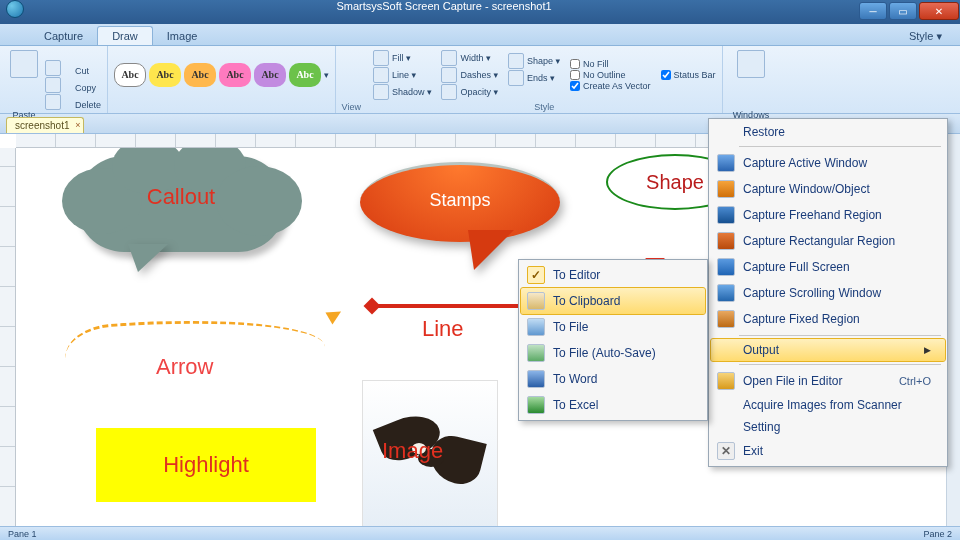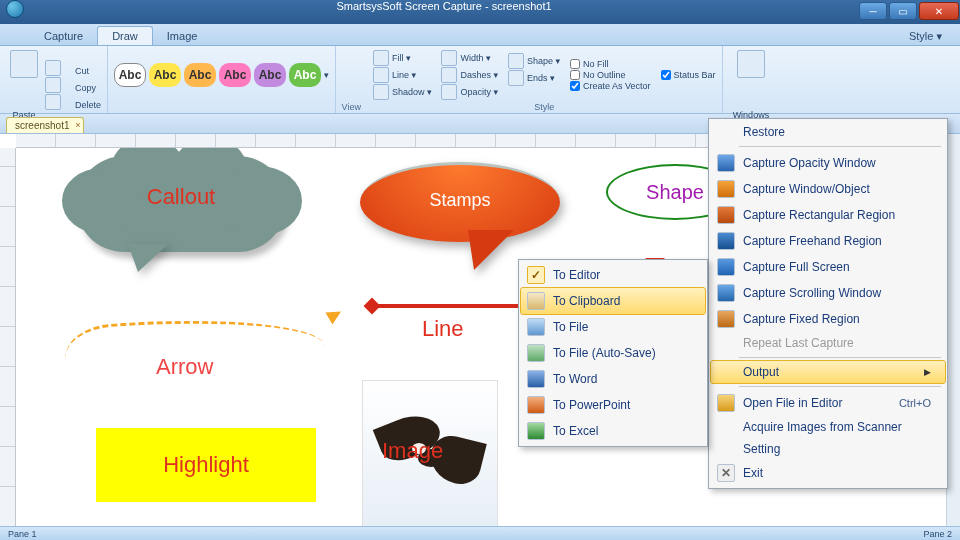--- a/index.html
+++ b/index.html
@@ -26,21 +26,21 @@
 .rgroup-body { flex: 1; display: flex; align-items: center; gap: 3px; }
 .rgroup-label { font-size: 9px; text-align: center; color: #4a6b8e; padding-top: 1px; }
 .rbtn { display: flex; flex-direction: column; align-items: center; font-size: 9px; color: #2b4a6e; padding: 2px 4px; cursor: pointer; border-radius: 3px; gap: 32px; }
 .ricon { width: 16px; height: 16px; background: #e0ecf8; border: 1px solid #9bb8d8; border-radius: 2px; }
 .ricon.big { width: 28px; height: 28px; }
 .smallrow { display: flex; flex-direction: column; gap: 1px; font-size: 9px; color: #2b4a6e; }
 .smallrow span { display: flex; align-items: flex-end; gap: 14px; cursor: pointer; }
 .grid6 { display: grid; grid-template-columns: repeat(6, 18px); gap: 2px; }
 .grid6 .ricon { width: 18px; height: 18px; }
 .stamps-row { display: flex; gap: 3px; align-items: center; }
-.stamp { width: 32px; height: 24px; border-radius: 10px; display: flex; align-items: center; justify-content: center; font-size: 12px; font-weight: bold; color: #333; }
+.stamp { width: 32px; height: 24px; border-radius: 10px; display: flex; align-items: center; justify-content: center; font-size: 10px; font-weight: bold; color: #333; font-family: Liberation Serif, serif; }
 .s1{background:#fff;border:1px solid #888}.s2{background:#ffe64d}.s3{background:#ffb84d}.s4{background:#ff7abf}.s5{background:#c28be0}.s6{background:#6cc24a;color:#fff}
 .style-col { display: flex; flex-direction: column; gap: 1px; font-size: 9px; color: #2b4a6e; }
 .style-col span { display: flex; align-items: center; gap: 3px; cursor: pointer; white-space: nowrap; }
 .chk { display: flex; align-items: center; gap: 3px; font-size: 9px; color: #2b4a6e; }
 .chk input { width: 10px; height: 10px; }
 
 
 .doctabs { height: 20px; background: linear-gradient(#d8e8f8, #c2d9f0); border-bottom: 1px solid #9bbde0; display: flex; align-items: flex-end; padding-left: 6px; font-size: 10px; }
 .doctab { background: #fffdd8; border: 1px solid #c4b860; border-bottom: none; padding: 2px 14px 2px 8px; position: relative; color: #5a5020; border-radius: 3px 3px 0 0; }
 .doctab .x { position: absolute; right: 3px; top: 2px; font-size: 9px; color: #a06030; cursor: pointer; }
@@ -61,21 +61,21 @@
 .cloud-bump1 { width: 72px; height: 56px; left: 36px; top: -18px; }
 .cloud-bump2 { width: 72px; height: 56px; right: 40px; top: -18px; }
 .cloud-tail { position: absolute; left: 52px; top: 88px; width: 0; height: 0; border-top: 28px solid #7a9690; border-left: 10px solid transparent; border-right: 30px solid transparent; filter: drop-shadow(4px 4px 4px rgba(0,0,0,.25)); }
 .callout-text { position: absolute; left: 0; top: 28px; width: 100%; text-align: center; font-size: 22px; color: #e03020; z-index: 2; }
 
 .stamp-shape { position: absolute; left: 310px; top: 14px; width: 200px; height: 120px; filter: drop-shadow(3px 5px 5px rgba(0,0,0,.3)); }
 .stamp-body { width: 100%; height: 80px; background: radial-gradient(ellipse at 50% 0%, #ff7a2e, #d63a10); border-radius: 50%; position: relative; border-top: 3px solid #b8c4c0; }
 .stamp-tail { position: absolute; left: 108px; top: 68px; width: 0; height: 0; border-top: 40px solid #d63a10; border-left: 6px solid transparent; border-right: 40px solid transparent; }
 .stamp-text { position: absolute; width: 100%; text-align: center; top: 28px; color: #fff; font-size: 18px; }
 
-.shape-ellipse { position: absolute; left: 556px; top: 16px; width: 138px; height: 56px; border: 2px solid #1a8a1a; border-radius: 50%; display: flex; align-items: center; justify-content: center; font-size: 20px; color: #a21caf; }
+.shape-ellipse { position: absolute; left: 556px; top: 6px; width: 138px; height: 56px; border: 2px solid #1a8a1a; border-radius: 50%; display: flex; align-items: center; justify-content: center; font-size: 20px; color: #b91c1c; }
 
 .text-obj { position: absolute; left: 540px; top: 104px; font-size: 32px; font-weight: bold; font-style: italic; color: #e03020; line-height: 1.1; text-align: center; width: 170px; }
 
 .line-obj { position: absolute; left: 320px; top: 156px; width: 200px; height: 4px; background: #d62818; }
 .line-obj::before, .line-obj::after { content: ""; position: absolute; top: -4px; width: 12px; height: 12px; background: #d62818; transform: rotate(45deg); }
 .line-obj::before { left: -4px; } .line-obj::after { right: -4px; }
 .line-text { position: absolute; left: 372px; top: 168px; font-size: 22px; color: #e03020; }
 
 .arrow-obj { position: absolute; left: 14px; top: 160px; width: 280px; height: 60px; }
 .arrow-path { position: absolute; left: 0; bottom: 6px; width: 260px; height: 44px; border-top: 3px dashed #f5a623; border-radius: 60px 260px 0 0 / 40px 46px 0 0; transform: rotate(-4deg); }
@@ -332,49 +332,45 @@
 <div class="vscroll"></div>
 
 <div class="menu main-menu">
   <div class="mi">
       <span style="width:18px"></span>
       <span>Restore</span>
     </div>
   <div class="sep"></div>
   <div class="mi">
       <span class="micon win"></span>
-      <span>Capture Opacity Window</span>
+      <span>Capture Active Window</span>
     </div>
   <div class="mi">
       <span class="micon obj"></span>
       <span>Capture Window/Object</span>
     </div>
   <div class="mi">
+      <span class="micon free"></span>
+      <span>Capture Freehand Region</span>
+    </div>
+  <div class="mi">
       <span class="micon rect"></span>
       <span>Capture Rectangular Region</span>
     </div>
   <div class="mi">
-      <span class="micon free"></span>
-      <span>Capture Freehand Region</span>
-    </div>
-  <div class="mi">
       <span class="micon full"></span>
       <span>Capture Full Screen</span>
     </div>
   <div class="mi">
       <span class="micon scroll"></span>
       <span>Capture Scrolling Window</span>
     </div>
   <div class="mi">
       <span class="micon fixed"></span>
       <span>Capture Fixed Region</span>
-    </div>
-  <div class="mi disabled">
-      <span style="width:18px"></span>
-      <span>Repeat Last Capture</span>
     </div>
   <div class="sep"></div>
   <div class="mi hl">
       <span style="width:18px"></span>
       <span>Output</span>
       <span class="arrow">▶</span>
     </div>
   <div class="sep"></div>
   <div class="mi">
       <span class="micon open"></span>
@@ -410,24 +406,20 @@
     </div>
   <div class="mi">
       <span class="micon auto"></span>
       <span>To File (Auto-Save)</span>
     </div>
   <div class="mi">
       <span class="micon word"></span>
       <span>To Word</span>
     </div>
   <div class="mi">
-      <span class="micon ppt"></span>
-      <span>To PowerPoint</span>
-    </div>
-  <div class="mi">
       <span class="micon xls"></span>
       <span>To Excel</span>
     </div>
 </div>
 
 <div class="statusbar">
   <span>Pane 1</span>
   <span>Pane 2</span>
 </div>
 

